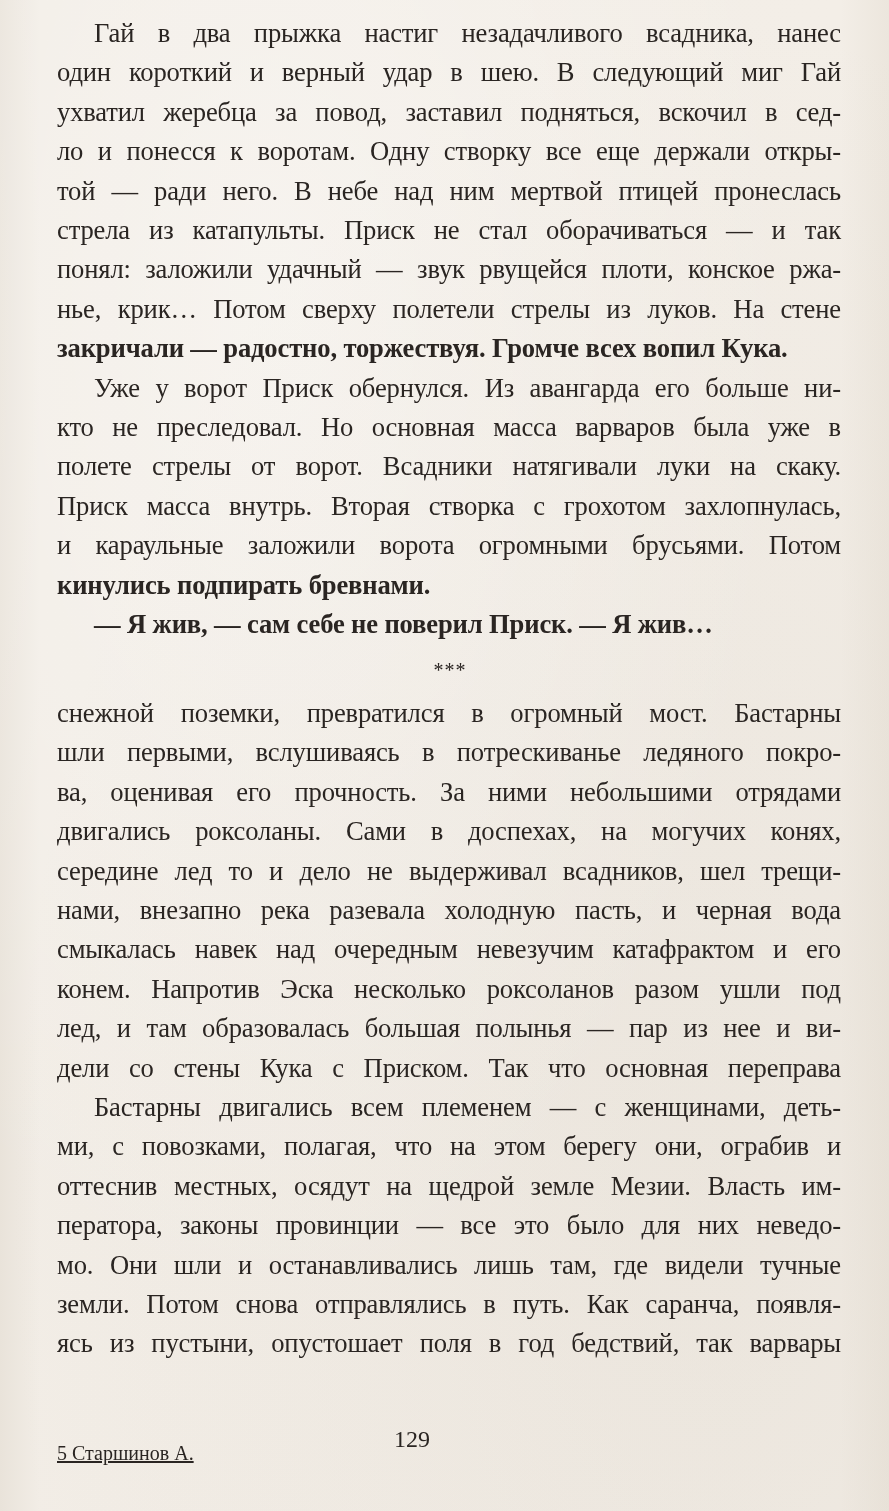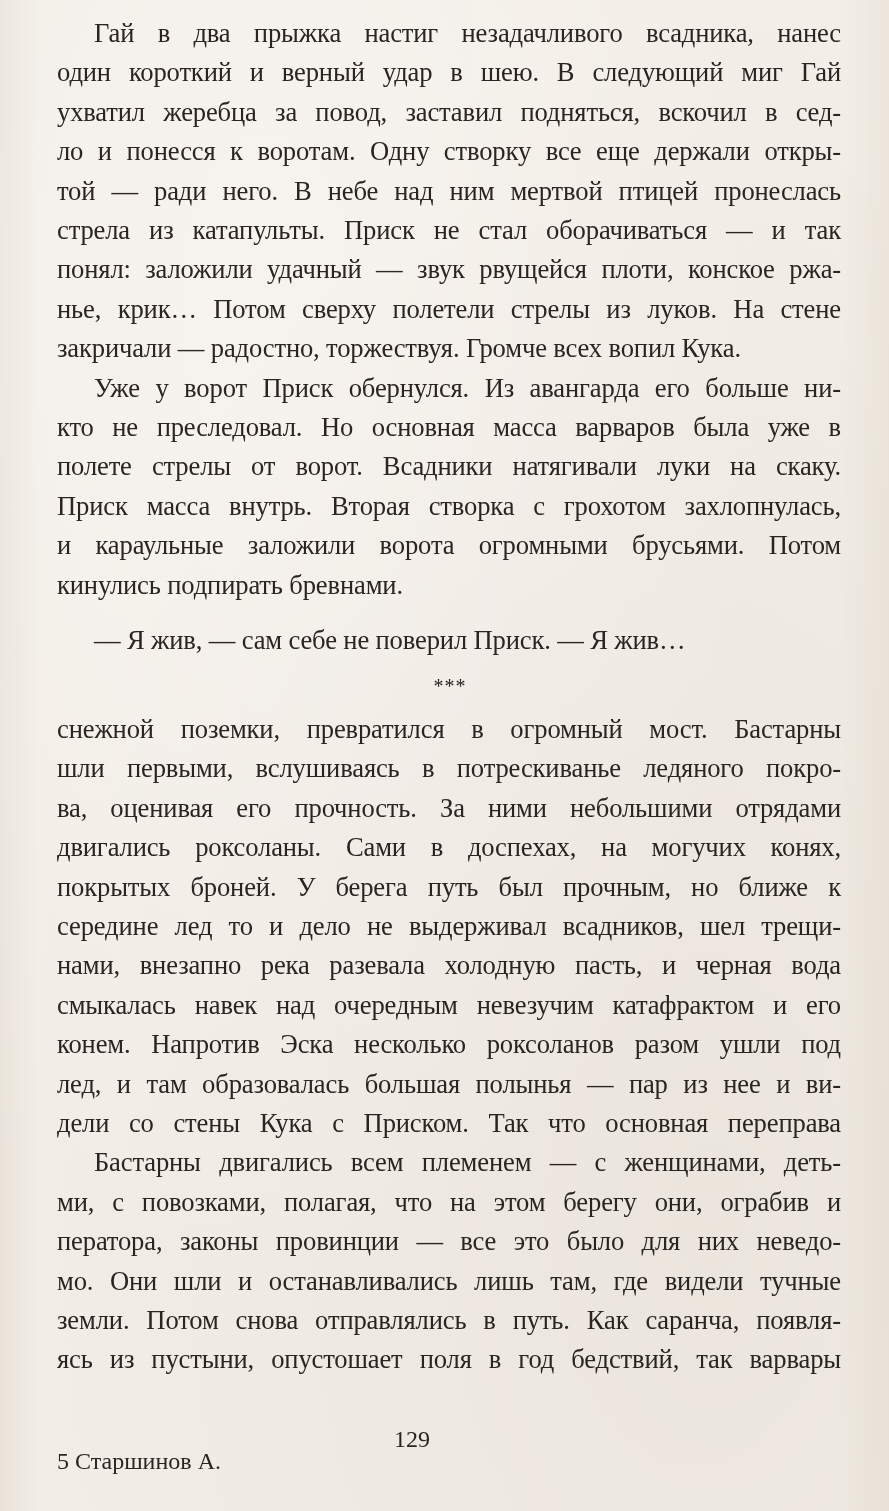--- a/index.html
+++ b/index.html
@@ -43,28 +43,28 @@
     }
     .para .ln {
       display: block;
       text-align: justify;
       text-align-last: justify;
       white-space: nowrap;
       overflow: visible;
     }
     .para .ln.last {
       text-align-last: left;
+      font-weight: bold;
     }
     .para .ln.first {
       padding-left: 37px;
     }
     .para { text-indent: 0; }
     .para.dialogue .ln.first {
       padding-left: 37px;
-      margin-top: 16px;
     }
     .separator {
       text-align: center;
       height: 39.4px;
       line-height: 39.4px;
       font-size: 20px;
       letter-spacing: 1px;
       margin-top: 6px;
       margin-bottom: 4px;
       padding-left: 2px;
@@ -72,22 +72,23 @@
     .footer {
       position: absolute;
       top: 1426px;
       left: 57px;
       width: 784px;
       height: 40px;
     }
     .footer .signature {
       position: absolute;
       left: 0;
-      top: 22px;
-      font-size: 24px;
+      top: 16px;
+      font-size: 20px;
+      text-decoration: underline;
     }
     .footer .page-number {
       position: absolute;
       left: 337px;
       top: 0;
       font-size: 24px;
     }
   </style>
 </head>
 <body>
@@ -120,32 +121,32 @@
       <span class="ln first last">— Я жив, — сам себе не поверил Приск. — Я жив…</span>
     </p>
 
     <div class="separator">***</div>
 
     <p class="para">
       <span class="ln">снежной поземки, превратился в огромный мост. Бастарны</span>
       <span class="ln">шли первыми, вслушиваясь в потрескиванье ледяного покро-</span>
       <span class="ln">ва, оценивая его прочность. За ними небольшими отрядами</span>
       <span class="ln">двигались роксоланы. Сами в доспехах, на могучих конях,</span>
-      <span class="ln">покрытых броней. У берега путь был прочным, но ближе к</span>
       <span class="ln">середине лед то и дело не выдерживал всадников, шел трещи-</span>
       <span class="ln">нами, внезапно река разевала холодную пасть,  и черная вода</span>
       <span class="ln">смыкалась навек над очередным невезучим катафрактом и его</span>
       <span class="ln">конем. Напротив Эска несколько роксоланов разом ушли под</span>
       <span class="ln">лед, и там образовалась большая полынья — пар из нее и ви-</span>
       <span class="ln">дели со стены  Кука с Приском. Так что основная переправа</span>
     </p>
 
     <p class="para">
       <span class="ln first">Бастарны двигались всем племенем — с женщинами, деть-</span>
       <span class="ln">ми, с повозками, полагая, что на этом берегу они, ограбив и</span>
+      <span class="ln">оттеснив местных, осядут на щедрой земле Мезии. Власть им-</span>
       <span class="ln">ператора, законы провинции — все это было для них неведо-</span>
       <span class="ln">мо. Они шли и останавливались лишь там, где видели тучные</span>
       <span class="ln">земли. Потом снова отправлялись в путь. Как саранча, появля-</span>
       <span class="ln">ясь из пустыни, опустошает поля в год бедствий, так варвары</span>
     </p>
   </div>
 
   <div class="footer">
     <span class="signature">5  Старшинов А.</span>
     <span class="page-number">129</span>

